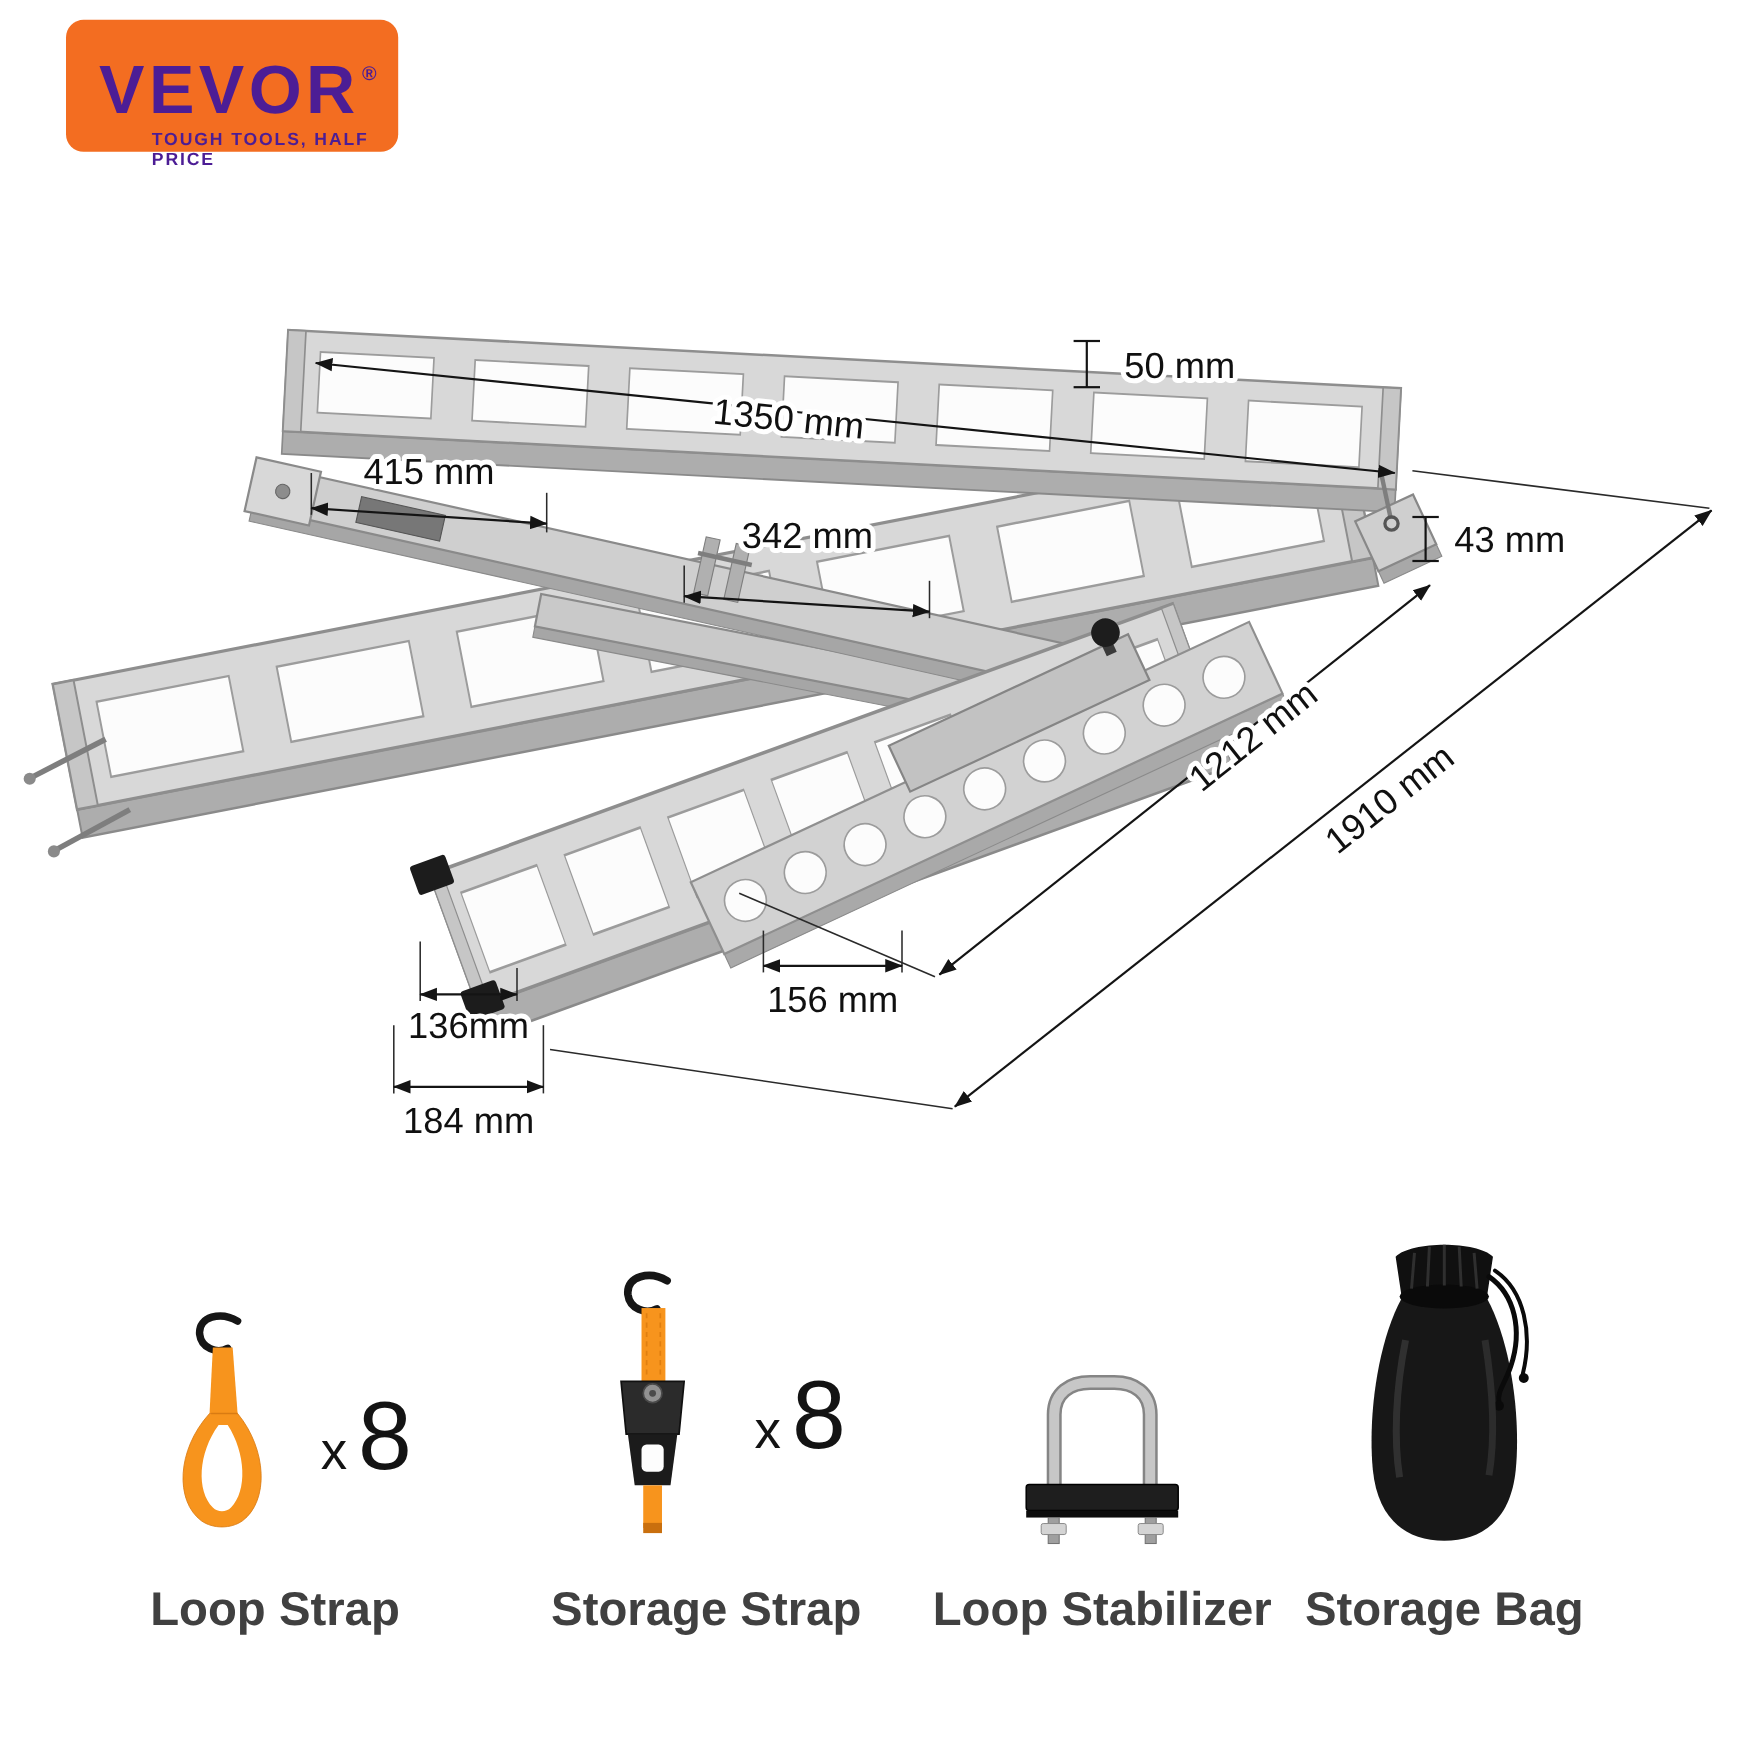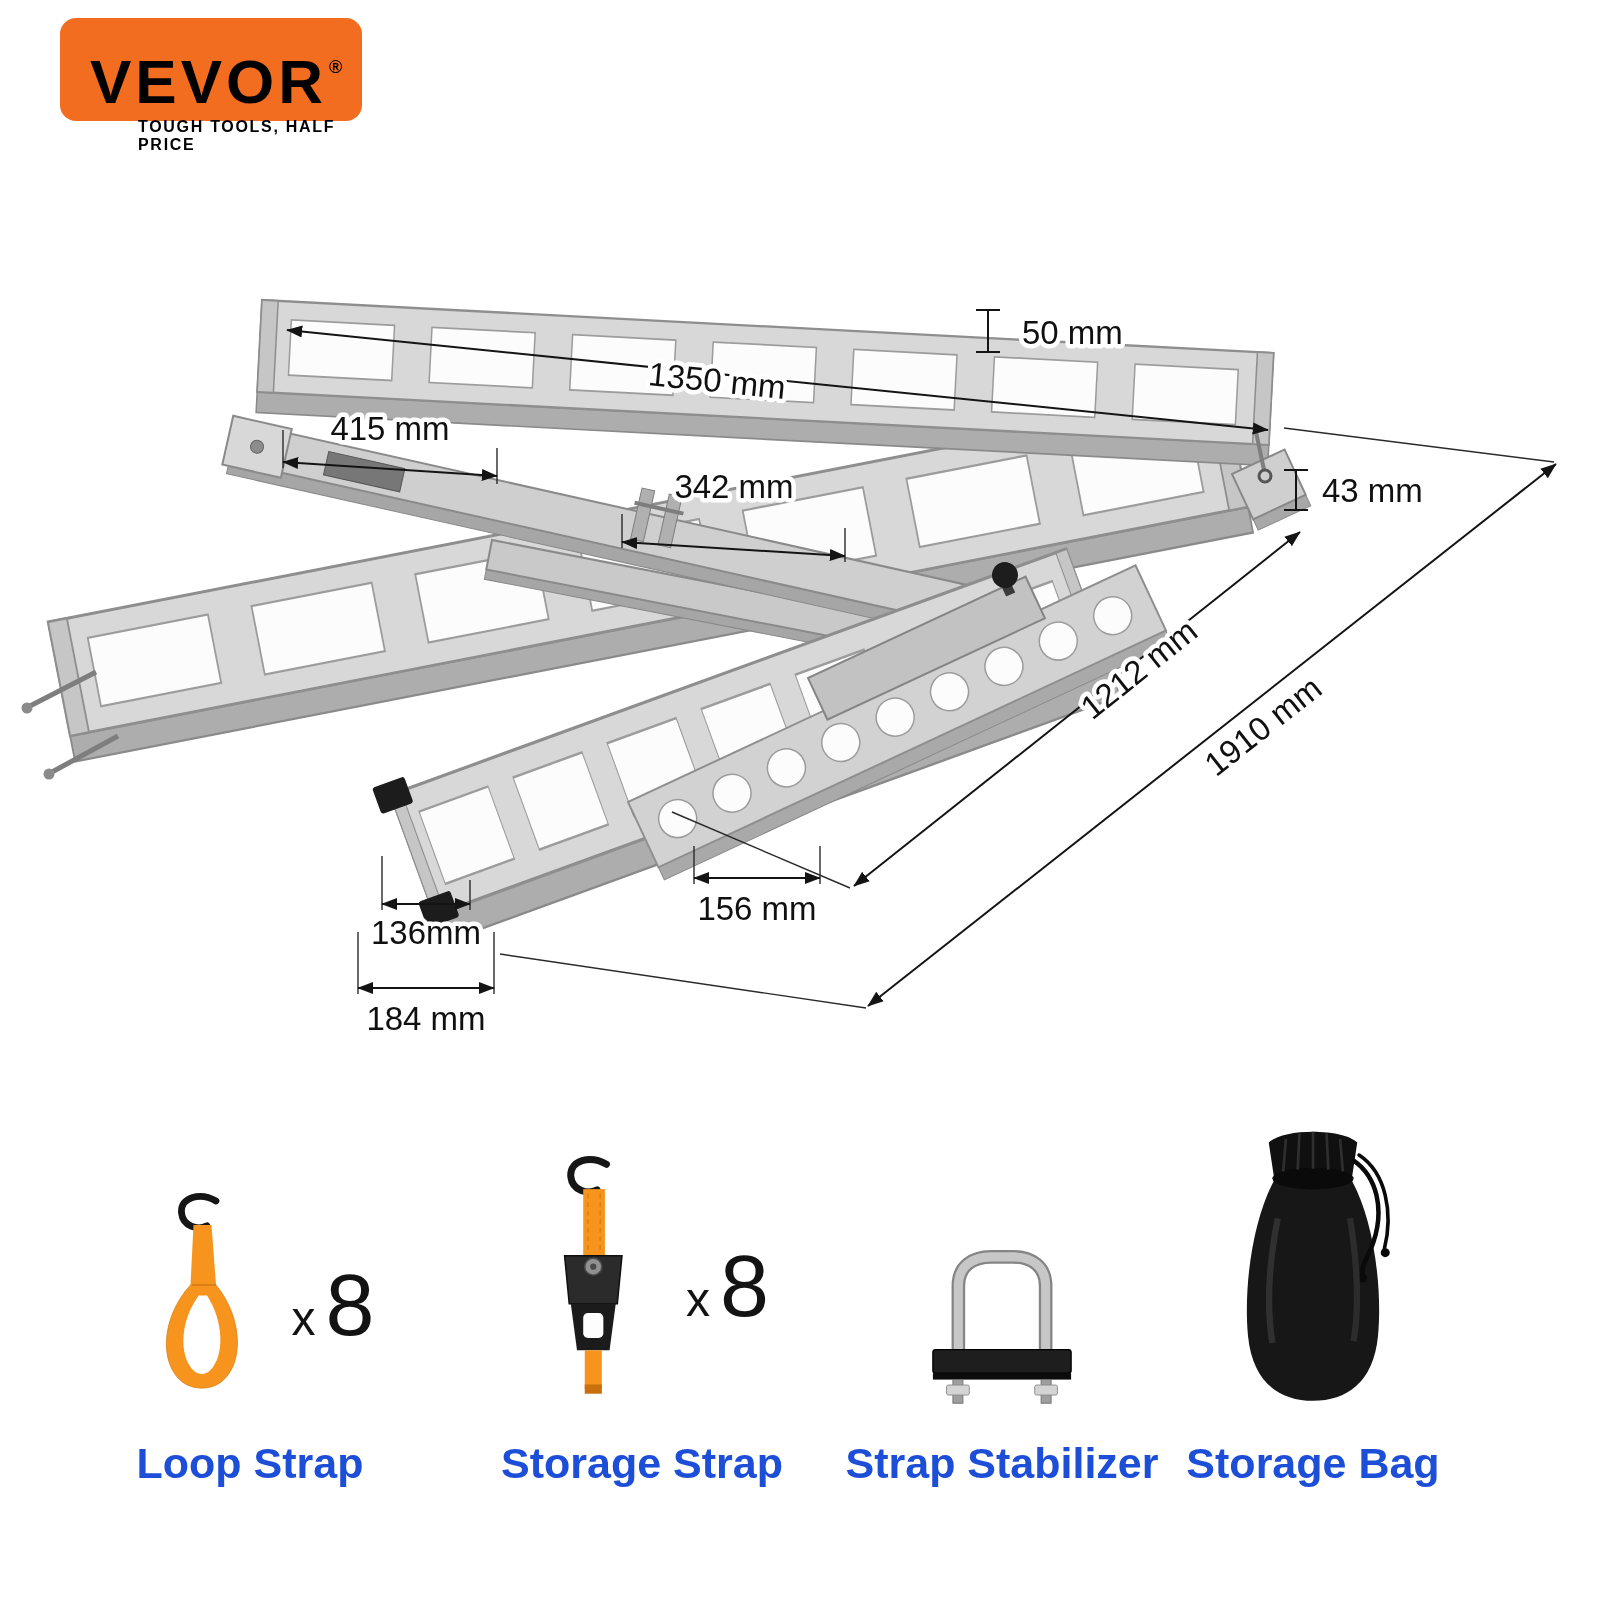--- a/index.html
+++ b/index.html
@@ -1,21 +1,21 @@
 <!DOCTYPE html>
 <html><head>
 <meta charset="utf-8">
 <style>
   html,body{margin:0;padding:0;background:#fff;}
   .page{position:relative;width:1600px;height:1600px;background:#ffffff;overflow:hidden;
         font-family:"Liberation Sans",sans-serif;}
 
   
-  .logo{position:absolute;left:60px;top:18px;width:302px;height:103px;background:#F36D21;
-        border-radius:16px;color:#000000;padding:18px 0 0 30px;box-sizing:border-box;}
+  .logo{position:absolute;left:60px;top:18px;width:302px;height:120px;background:#F36D21;
+        border-radius:16px;color:#4c1d95;padding:18px 0 0 30px;box-sizing:border-box;}
   .logo-name{font-size:62px;font-weight:bold;letter-spacing:4px;line-height:62px;}
   .reg{font-size:18px;vertical-align:30px;letter-spacing:0;margin-left:2px;font-weight:bold;}
   .logo-tagline{font-size:16px;font-weight:bold;letter-spacing:1.7px;margin-top:5px;margin-left:48px;}
 
   
   svg.diagram{position:absolute;left:0;top:0;}
   .m-top{fill:#d8d8d8;stroke:#8e8e8e;stroke-width:2;}
   .m-side{fill:#adadad;stroke:#8a8a8a;stroke-width:1.5;}
   .m-hole{fill:#fcfcfc;stroke:#9c9c9c;stroke-width:1.5;}
   .m-end{fill:#c6c6c6;stroke:#8e8e8e;stroke-width:1.5;}
@@ -26,21 +26,21 @@
         paint-order:stroke;stroke:#ffffff;stroke-width:9px;stroke-linejoin:round;}
 
   
   .acc-row{position:absolute;left:0;top:1095px;width:1600px;height:400px;}
   .acc-card{position:absolute;top:0;height:400px;display:flex;flex-direction:column;
             align-items:center;justify-content:flex-end;}
   .acc-art{display:flex;align-items:flex-end;gap:16px;margin-bottom:14px;}
   .acc-qty{display:flex;align-items:baseline;gap:10px;color:#131313;align-self:center;}
   .qty-x{font-size:48px;}
   .qty-n{font-size:88px;}
-  .acc-label{height:64px;line-height:64px;font-size:43px;font-weight:bold;color:#1d4ed8;white-space:nowrap;}
+  .acc-label{height:64px;line-height:64px;font-size:43px;font-weight:bold;color:#404040;white-space:nowrap;}
 </style>
 </head>
 <body>
 
 <div class="page">
 
   <svg class="diagram" width="1600" height="1080" viewBox="0 0 1600 1080">
     <defs>
       <marker id="arw" viewBox="0 0 10 10" refX="9.5" refY="5" markerWidth="8" markerHeight="8" orient="auto-start-reverse">
           <path d="M0,1.2 L10,5 L0,8.8 Z" fill="#141414"></path>
@@ -250,21 +250,21 @@
           <path d="M62,132 L62,46 C62,24 78,14 98,14 L122,14 C142,14 158,24 158,46 L158,132" fill="none" stroke="#858585" stroke-width="15"></path>
           <path d="M62,132 L62,46 C62,24 78,14 98,14 L122,14 C142,14 158,24 158,46 L158,132" fill="none" stroke="#c7c7c7" stroke-width="10"></path>
           <rect x="34" y="116" width="152" height="26" rx="3" fill="#1e1e1e" stroke="#000" stroke-width="1.5"></rect>
           <rect x="34" y="142" width="152" height="7" fill="#0c0c0c"></rect>
           <rect x="56" y="149" width="11" height="26" fill="#9f9f9f" stroke="#6f6f6f"></rect>
           <rect x="49" y="155" width="25" height="11" rx="2" fill="#d4d4d4" stroke="#8a8a8a"></rect>
           <rect x="153" y="149" width="11" height="26" fill="#9f9f9f" stroke="#6f6f6f"></rect>
           <rect x="146" y="155" width="25" height="11" rx="2" fill="#d4d4d4" stroke="#8a8a8a"></rect>
         </svg>
       </div>
-      <div class="acc-label">Strap Stabilizer</div>
+      <div class="acc-label">Loop Stabilizer</div>
     </div>
 
     <div class="acc-card" style="left:1129px;width:368px">
       <div class="acc-art">
         <svg width="190" height="298" viewBox="0 0 210 330">
           <path d="M62,68 C38,112 28,186 33,240 C38,292 68,312 105,312 C142,312 172,292 177,240 C182,186 172,112 148,68 Z" fill="#171717"></path>
           <path d="M62,66 L56,26 C72,10 138,10 154,26 L148,66 C130,54 80,54 62,66 Z" fill="#101010"></path>
           <ellipse cx="105" cy="66" rx="45" ry="12" fill="#0a0a0a"></ellipse>
           <path d="M75,22 L72,58 M90,16 L88,56 M105,14 L105,55 M120,16 L122,56 M135,22 L138,58" stroke="#2f2f2f" stroke-width="3" fill="none"></path>
           <path d="M150,46 C176,64 184,100 172,136 C166,154 158,162 160,172" stroke="#0a0a0a" stroke-width="5" fill="none" stroke-linecap="round"></path>

